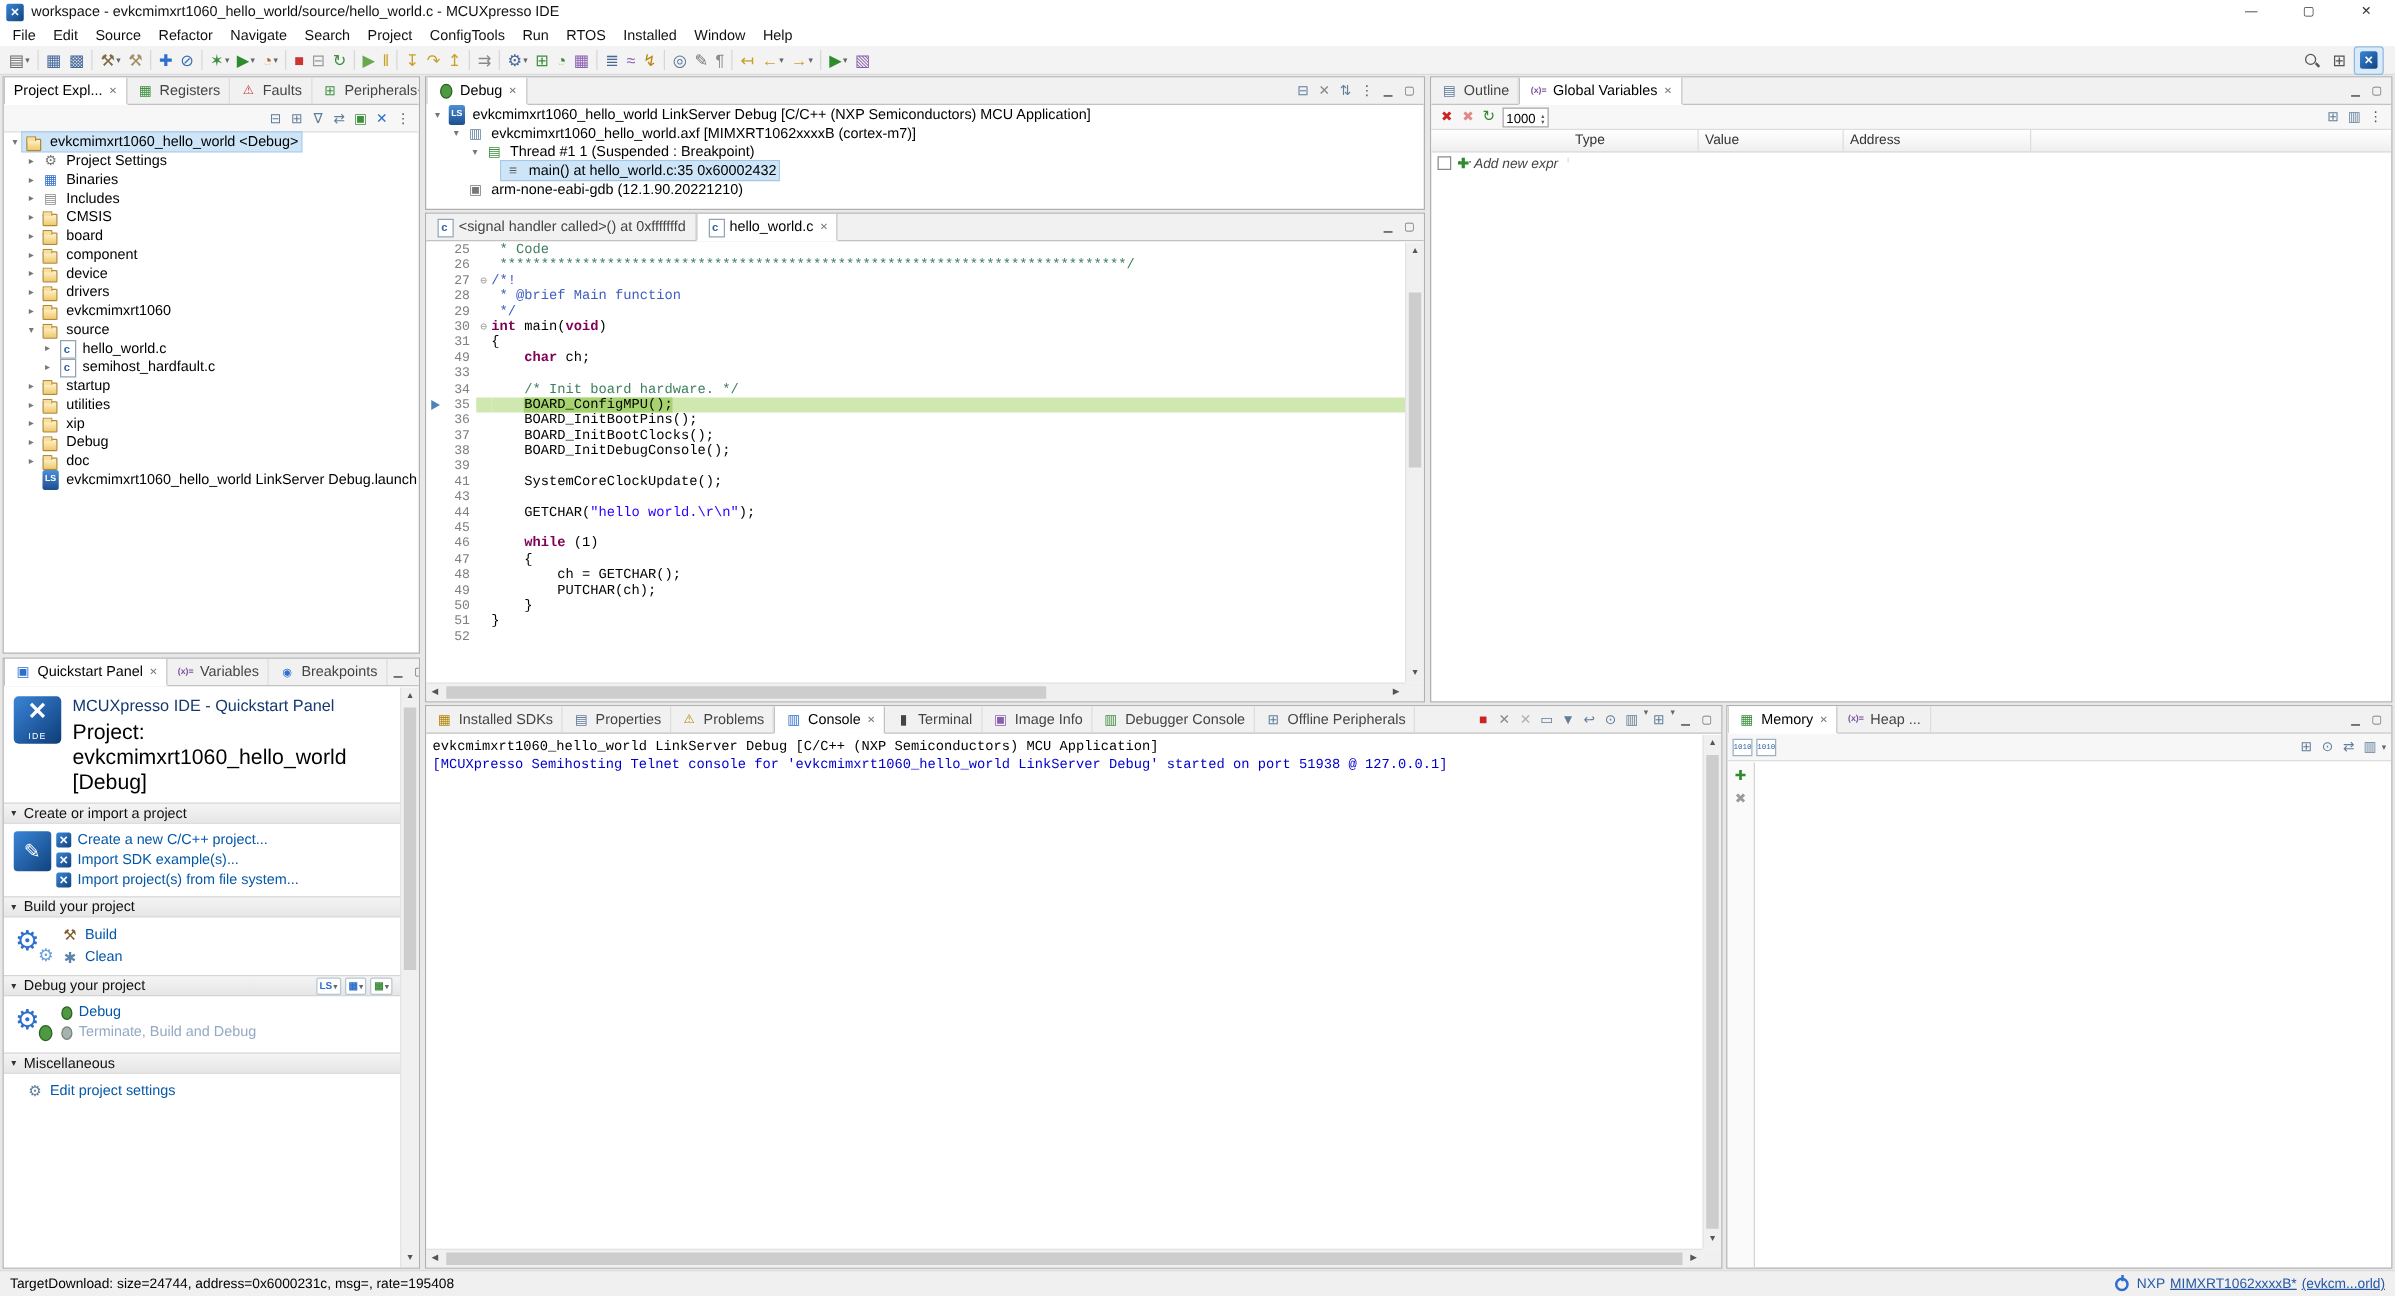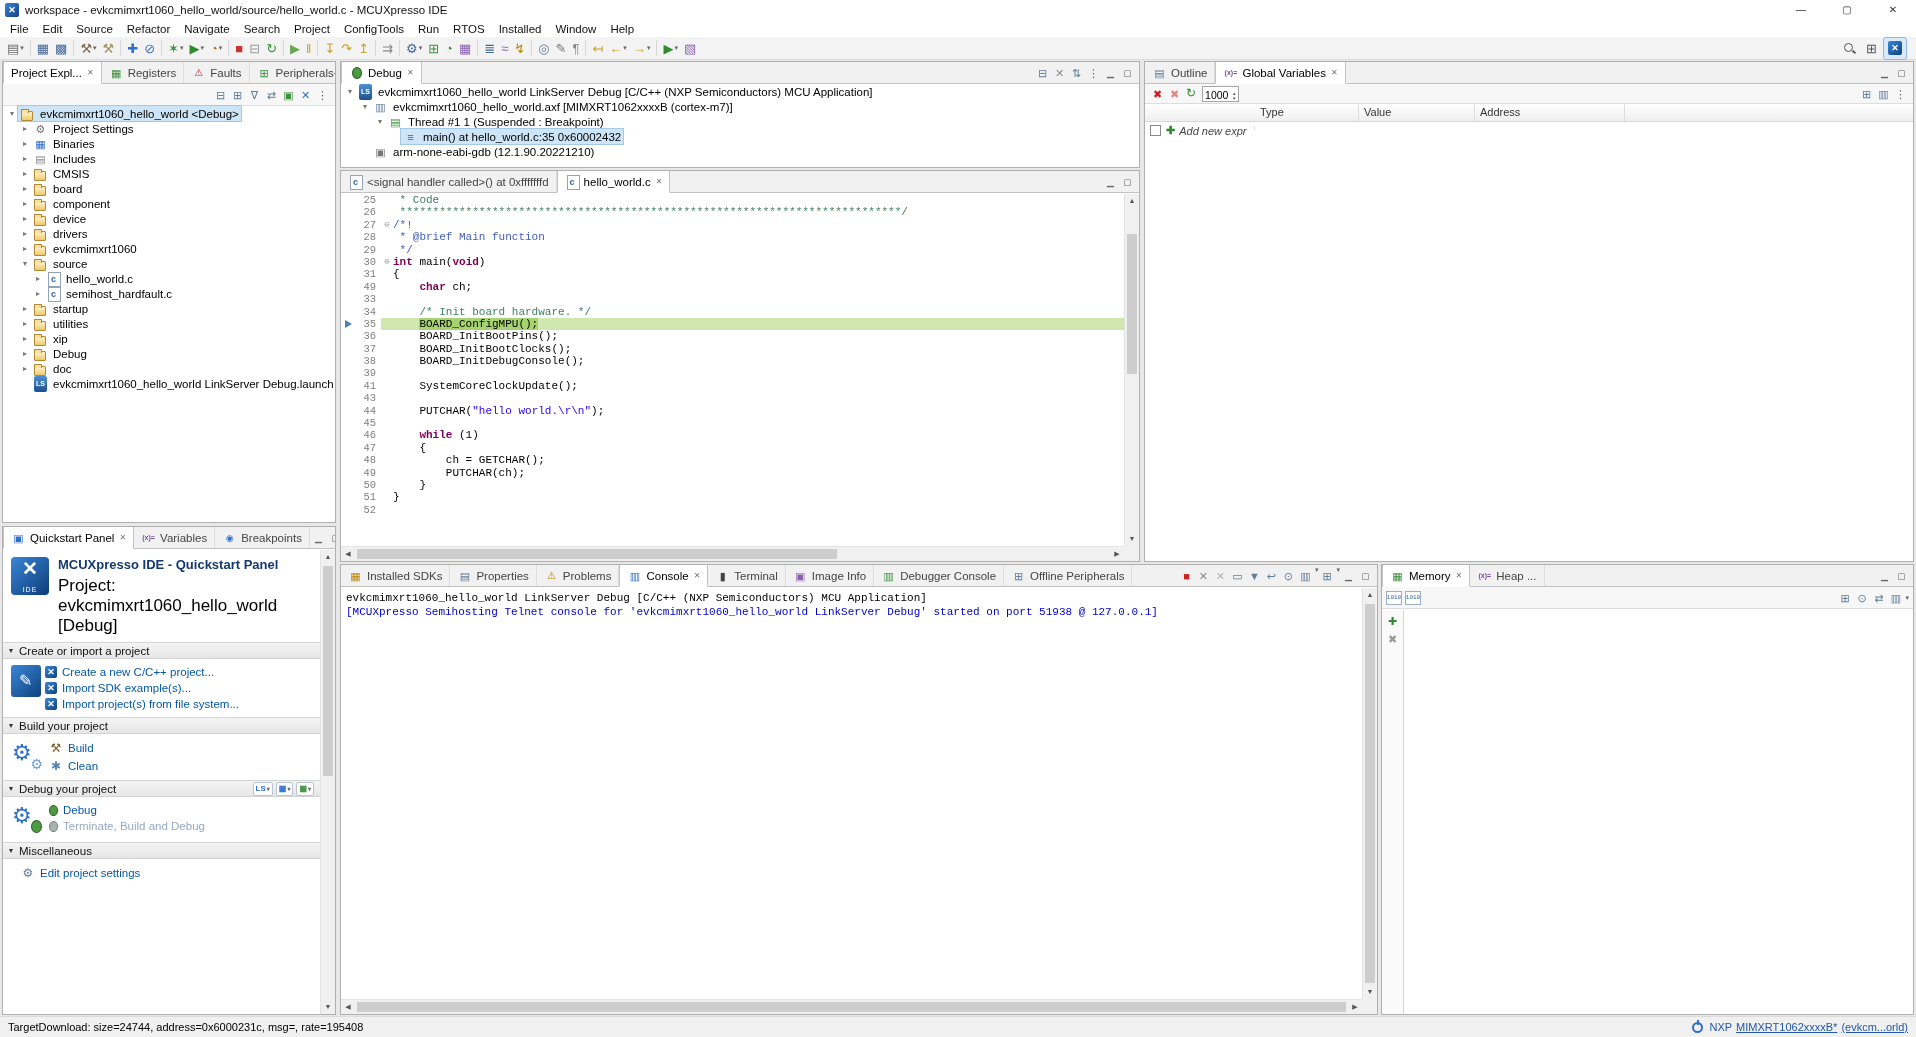--- a/index.html
+++ b/index.html
@@ -95,21 +95,21 @@
   .console-body{position:absolute;top:23px;left:0;right:15px;bottom:15px;background:#fff;font-family:"Liberation Mono","DejaVu Sans Mono",monospace;font-size:11px;padding:3px 5px;line-height:14px;white-space:pre}
   .con-k{color:#000}
   .con-b{color:#0000cc}
 
   
   .qs-body{position:absolute;top:23px;left:0;right:15px;bottom:0;background:#fff;overflow:hidden}
   .qs-head{display:flex;align-items:flex-start;padding:7px 8px 6px}
   .qs-logo{width:38px;height:38px;border-radius:4px;background:linear-gradient(135deg,#3a86d8,#0d3c78);position:relative;color:#fff;flex:none;margin-right:9px}
   .qs-logo .x{position:absolute;top:0;left:0;right:0;text-align:center;font-size:19px;font-weight:bold}
   .qs-logo .ide{position:absolute;bottom:2px;left:0;right:0;text-align:center;font-size:7px;letter-spacing:1px}
-  .qs-title{font-size:13px;font-weight:bold;color:#15396f;margin-bottom:4px}
+  .qs-title{font-size:13px;font-weight:normal;color:#15396f;margin-bottom:4px}
   .qs-sub{font-size:17px}
   .qs-header{height:17px;background:linear-gradient(#f4f4f4,#e6e6e6);border-top:1px solid #d4d4d4;border-bottom:1px solid #d4d4d4;display:flex;align-items:center;padding:0 6px;font-size:11.5px;color:#111}
   .qs-arrow{font-size:8px;margin-right:6px;color:#333}
   .qs-hicons{margin-left:auto;display:flex;align-items:center;gap:3px}
   .qs-hbtn{display:flex;align-items:center;border:1px solid #b9c6d2;background:#fff;border-radius:2px;padding:0 2px;height:14px;font-size:8px;font-weight:bold}
   .qs-hbtn .dd{font-size:6px;color:#666;margin-left:1px}
   .qs-sec-body{display:flex;padding:6px 8px 7px}
   .qs-big{width:34px;flex:none;margin-right:4px;position:relative;height:32px}
   .big-wizard{background:linear-gradient(135deg,#3a86d8,#11427e);border-radius:3px;width:30px}
   .big-wizard::before{content:"✎";color:#fff;font-size:16px;position:absolute;left:8px;top:6px}
@@ -579,21 +579,21 @@
         <div class="cl"><span class="ruler"></span><span class="ln">49</span><span class="fold"></span><span class="codeseg"><span class="tk-pln">    </span><span class="tk-kw">char</span><span class="tk-pln"> ch;</span></span></div>
         <div class="cl"><span class="ruler"></span><span class="ln">33</span><span class="fold"></span><span class="codeseg"></span></div>
         <div class="cl"><span class="ruler"></span><span class="ln">34</span><span class="fold"></span><span class="codeseg"><span class="tk-pln">    </span><span class="tk-cmt">/* Init board hardware. */</span></span></div>
         <div class="cl cur"><span class="ruler"><span class="ip-arrow"></span></span><span class="ln">35</span><span class="fold"></span><span class="codeseg"><span class="tk-pln">    </span><span class="tk-stm">BOARD_ConfigMPU();</span></span></div>
         <div class="cl"><span class="ruler"></span><span class="ln">36</span><span class="fold"></span><span class="codeseg"><span class="tk-pln">    BOARD_InitBootPins();</span></span></div>
         <div class="cl"><span class="ruler"></span><span class="ln">37</span><span class="fold"></span><span class="codeseg"><span class="tk-pln">    BOARD_InitBootClocks();</span></span></div>
         <div class="cl"><span class="ruler"></span><span class="ln">38</span><span class="fold"></span><span class="codeseg"><span class="tk-pln">    BOARD_InitDebugConsole();</span></span></div>
         <div class="cl"><span class="ruler"></span><span class="ln">39</span><span class="fold"></span><span class="codeseg"></span></div>
         <div class="cl"><span class="ruler"></span><span class="ln">41</span><span class="fold"></span><span class="codeseg"><span class="tk-pln">    SystemCoreClockUpdate();</span></span></div>
         <div class="cl"><span class="ruler"></span><span class="ln">43</span><span class="fold"></span><span class="codeseg"></span></div>
-        <div class="cl"><span class="ruler"></span><span class="ln">44</span><span class="fold"></span><span class="codeseg"><span class="tk-pln">    PUTCHAR(</span><span class="tk-str">"hello world.\r\n"</span><span class="tk-pln">);</span></span></div>
+        <div class="cl"><span class="ruler"></span><span class="ln">44</span><span class="fold"></span><span class="codeseg"><span class="tk-pln">    GETCHAR(</span><span class="tk-str">"hello world.\r\n"</span><span class="tk-pln">);</span></span></div>
         <div class="cl"><span class="ruler"></span><span class="ln">45</span><span class="fold"></span><span class="codeseg"></span></div>
         <div class="cl"><span class="ruler"></span><span class="ln">46</span><span class="fold"></span><span class="codeseg"><span class="tk-pln">    </span><span class="tk-kw">while</span><span class="tk-pln"> (1)</span></span></div>
         <div class="cl"><span class="ruler"></span><span class="ln">47</span><span class="fold"></span><span class="codeseg"><span class="tk-pln">    {</span></span></div>
         <div class="cl"><span class="ruler"></span><span class="ln">48</span><span class="fold"></span><span class="codeseg"><span class="tk-pln">        ch = GETCHAR();</span></span></div>
         <div class="cl"><span class="ruler"></span><span class="ln">49</span><span class="fold"></span><span class="codeseg"><span class="tk-pln">        PUTCHAR(ch);</span></span></div>
         <div class="cl"><span class="ruler"></span><span class="ln">50</span><span class="fold"></span><span class="codeseg"><span class="tk-pln">    }</span></span></div>
         <div class="cl"><span class="ruler"></span><span class="ln">51</span><span class="fold"></span><span class="codeseg"><span class="tk-pln">}</span></span></div>
         <div class="cl"><span class="ruler"></span><span class="ln">52</span><span class="fold"></span><span class="codeseg"></span></div>
       </div>
     <div class="vscroll">

